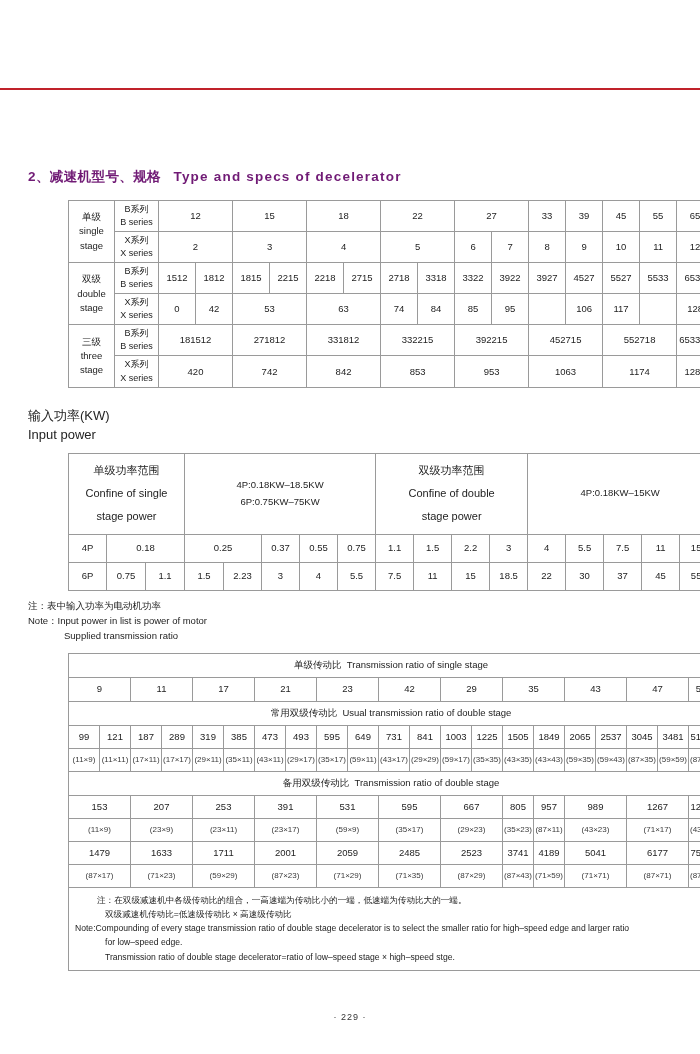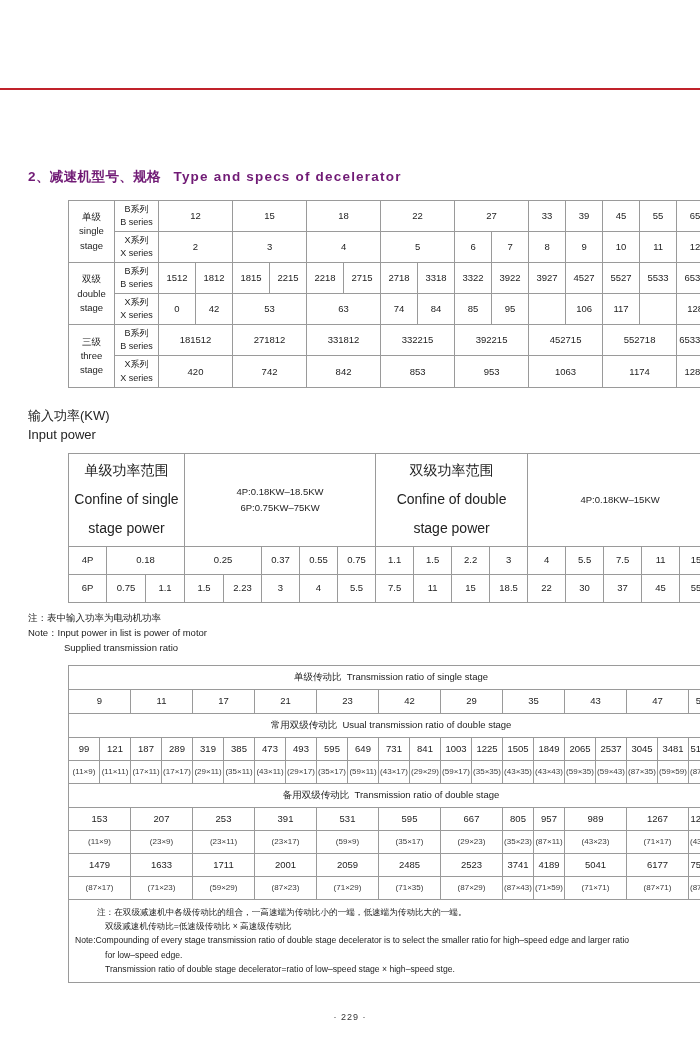--- a/index.html
+++ b/index.html
@@ -88,21 +88,21 @@
 
   
   #table-power { margin-top: 2px; }
   #table-power td { font-size: 9.5px; }
   #table-power td.range-cell {
     font-size: 9.5px;
     line-height: 1.7;
     height: 76px;
   }
   #table-power td.confine {
-    font-size: 14px;
+    font-size: 11px;
     line-height: 2.1;
     height: 76px;
   }
   #table-power td.pole { height: 23px; }
 
   
   .note {
     font-size: 9.5px;
     line-height: 1.62;
     color: #232323;

